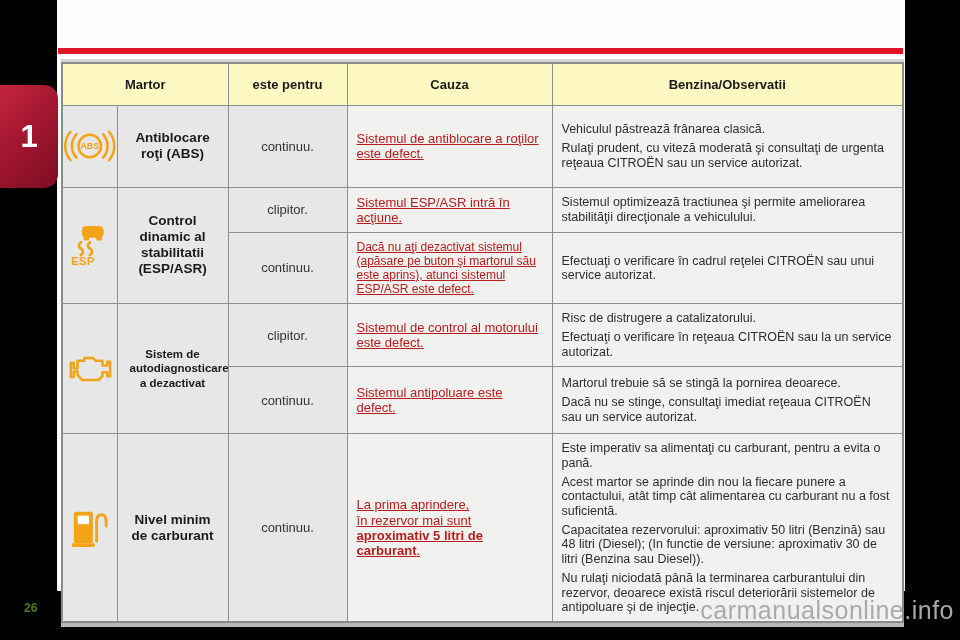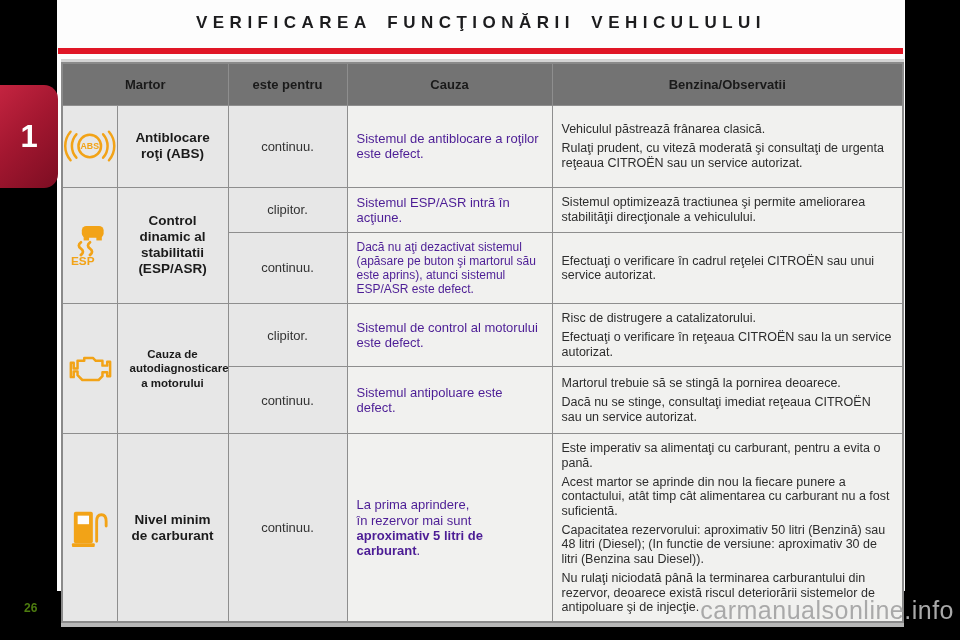--- a/index.html
+++ b/index.html
@@ -41,27 +41,27 @@
   table.warn {
     border-collapse:collapse; table-layout:fixed;
     width:843px;
     border:2px solid #8a8a8a;
   }
   table.warn td, table.warn th {
     border:1px solid #8e8e8e;
     vertical-align:middle;
     overflow:hidden;
   }
-  th { background:#737373; font-size:13px; color:#1a1a1a; text-align:center; }
+  th { background:#fef9c3; font-size:13px; color:#1a1a1a; text-align:center; }
   td.c-icon, td.c-name, td.c-aprins { background:#e7e7e7; text-align:center; }
   td.c-cauza, td.c-act { background:#f1f1ef; text-align:left; padding:7px 9px; }
   td.c-name { font-weight:bold; font-size:13.5px; color:#1b1b1b; padding:2px 12px; line-height:1.2; }
   td.c-name.small { font-size:11.5px; line-height:1.25; }
   td.c-aprins { font-size:13px; color:#333; }
-  td.c-cauza { font-size:13px; color:#4c1d95; line-height:1.17; }
+  td.c-cauza { font-size:13px; color:#b91c1c; line-height:1.17;text-decoration:underline; }
   td.c-act { font-size:12.5px; color:#2d2d2d; line-height:1.15;margin-left:40px; }
   td.c-cauza p, td.c-act p { margin:0 0 5px 0; }
   td.c-cauza p:last-child, td.c-act p:last-child { margin-bottom:0; }
   td.pre { white-space:pre-line; }
   tr.h-head { height:42px; }
   tr.h-r1 { height:82px; }
   tr.h-r2a { height:40px; }
   tr.h-r2b { height:63px; }
   tr.h-r3a { height:60px; }
   tr.h-r3b { height:67px; }
@@ -73,21 +73,20 @@
   }
   .watermark {
     position:absolute; right:6px; top:596px;
     font-size:25px; color:#a9a9a9; letter-spacing:0.5px;text-align:center;
   }
 </style>
 </head>
 <body>
 
 <div class="page">
-  <div class="page-title">VERIFICAREA FUNCŢIONĂRII VEHICULULUI</div>
   <div class="red-rule"></div>
 
   <div class="table-wrap">
     <table class="warn">
       <colgroup>
         <col style="width:55px">
           <col style="width:111px">
           <col style="width:119px">
           <col style="width:205px">
           <col style="width:351px">
@@ -163,21 +162,21 @@
         </tr>
 
         <tr class="h-r3a">
           <td class="c-icon" rowspan="2">
             <span class="icon-box">
               <svg width="46" height="31" viewBox="0 0 48 32">
                 <path d="M11,8 h7 v-3 h9 l3,3 h7 v5 h5 v-4 h3 v15 h-3 v-4 h-5 v4 l-4,4 H16 l-5,-5 v-4 H7 v6 H4 V10 h3 v6 h4 z" fill="none" stroke="#f2a317" stroke-width="2.6" stroke-linejoin="round"></path>
               </svg>
             </span>
           </td>
-          <td class="c-name small" rowspan="2">Cauza de autodiagnosticare a motorului</td>
+          <td class="c-name small" rowspan="2">Sistem de autodiagnosticare a dezactivat</td>
           <td class="c-aprins">clipitor.</td>
           <td class="c-cauza">
               <p>Sistemul de control al motorului este defect.</p>
             </td>
           <td class="c-act">
               <p>Risc de distrugere a catalizatorului.</p>
               <p>Efectuaţi o verificare în reţeaua CITROËN sau la un service autorizat.</p>
             </td>
         </tr>
         <tr class="h-r3b">

